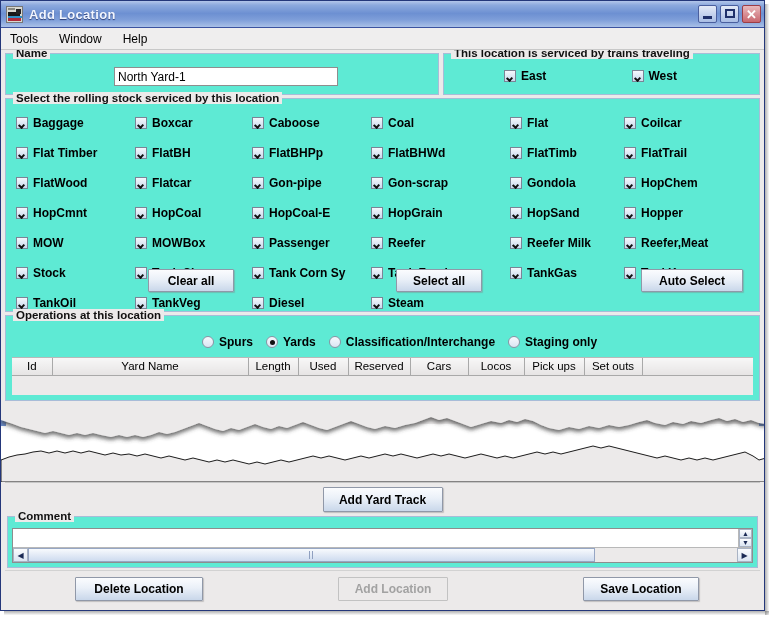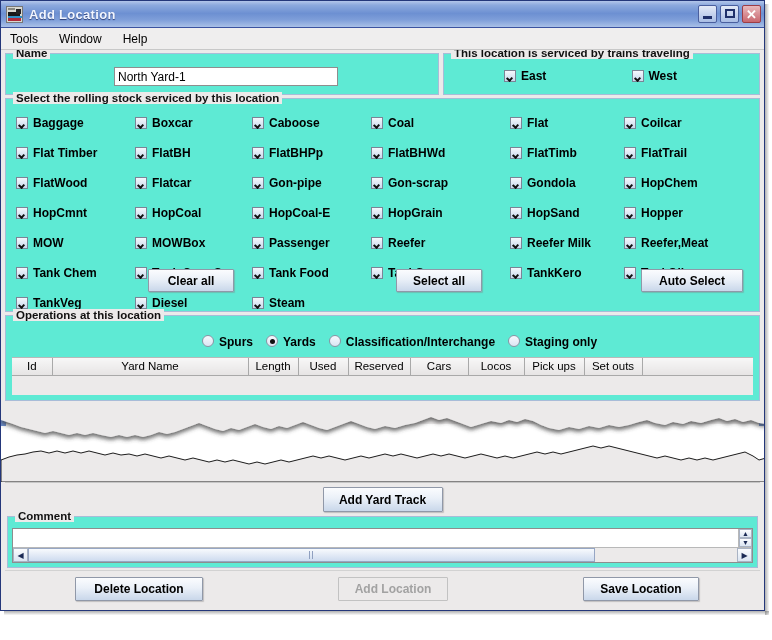--- a/index.html
+++ b/index.html
@@ -248,21 +248,21 @@
     height: 86px;
   }
   .radio-row {
     position: absolute;
     left: 196px; top: 19px;
     display: flex;
     align-items: center;
     gap: 0px;
   }
   .rb-item {
-    display: flex; align-items: flex-start;
+    display: flex; align-items: center;
     font-size: 12px; font-weight: bold; color: #000;
     margin-right: 13px;
     white-space: nowrap;
     cursor: default;
   }
   .rb {
     width: 12px; height: 12px;
     border-radius: 50%;
     border: 1px solid #8b94a4;
     background: linear-gradient(to bottom, #f6f9fd, #dae5f3);
@@ -606,20 +606,24 @@
               <span class="cb"></span>
               <span>Reefer</span>
             </span>
             <span class="cb-item">
               <span class="cb"></span>
               <span>Reefer Milk</span>
             </span>
             <span class="cb-item">
               <span class="cb"></span>
               <span>Reefer,Meat</span>
+            </span>
+            <span class="cb-item">
+              <span class="cb"></span>
+              <span>Stock</span>
             </span>
             <span class="cb-item">
               <span class="cb"></span>
               <span>Tank Chem</span>
             </span>
             <span class="cb-item">
               <span class="cb"></span>
               <span>Tank Corn Sy</span>
             </span>
             <span class="cb-item">

